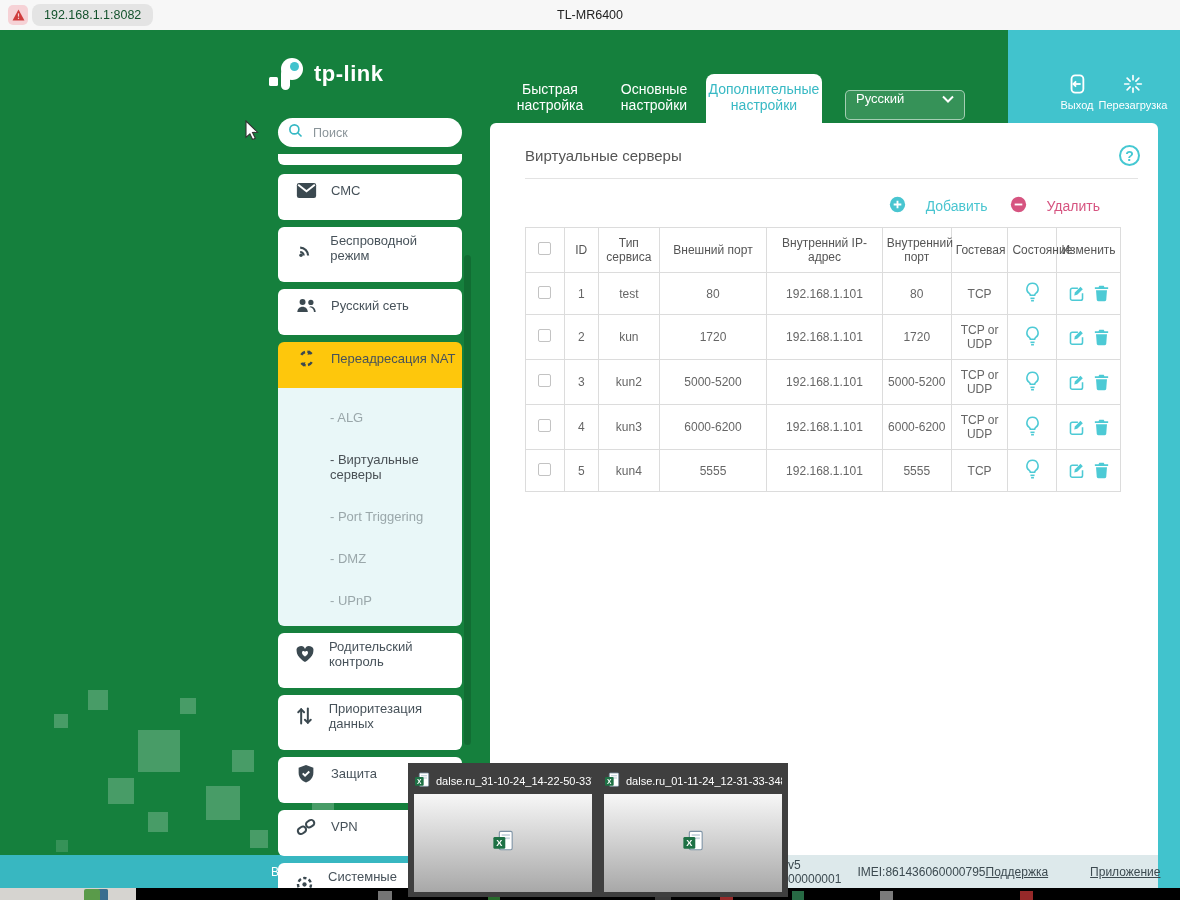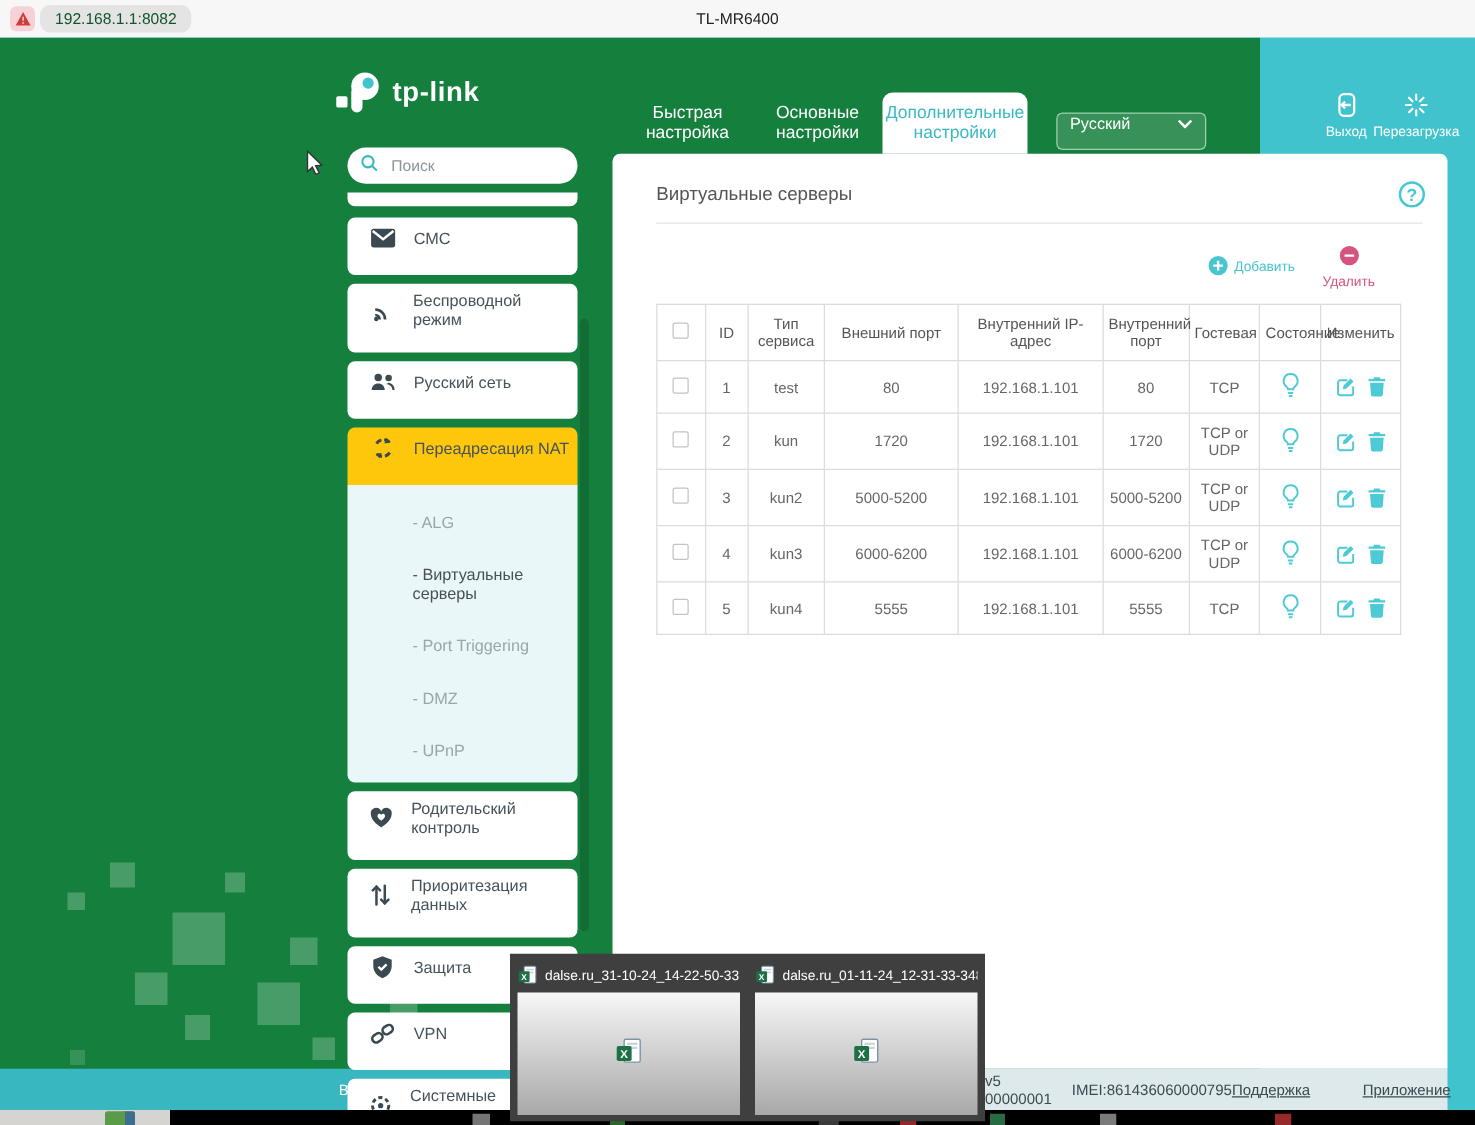--- a/index.html
+++ b/index.html
@@ -45,23 +45,23 @@
   .submenu-item.active{color:#4a5156;}
   #side-scrollbar{position:absolute;left:464px;top:225px;width:7px;height:490px;background:rgba(0,0,0,0.15);border-radius:4px;z-index:5;}
 
   
   #main{position:absolute;left:490px;top:93px;width:668px;height:732px;background:#fff;border-radius:6px 6px 0 0;z-index:3;padding:22px 18px 0 35px;}
   #main-title-row{display:flex;align-items:center;}
   #page-title{font-size:15px;color:#555;}
   #help-btn{margin-left:auto;width:21px;height:21px;border:2px solid #45c8d2;border-radius:50%;color:#45c8d2;font-size:14px;font-weight:bold;display:flex;align-items:center;justify-content:center;cursor:pointer;}
   #main-divider{height:1px;background:#e3e3e3;margin-top:12px;margin-right:2px;}
   #btn-row{display:flex;justify-content:flex-end;align-items:center;gap:22px;margin-top:17px;margin-right:40px;}
-  .tool-btn{display:flex;align-items:center;gap:4px;font-size:11px;cursor:pointer;}
+  .tool-btn{display:flex;align-items:center;gap:20px;font-size:14px;cursor:pointer;}
   .tool-btn.add{color:#49c5d0;}
-  .tool-btn.del{color:#d65480;flex-direction:column;}
+  .tool-btn.del{color:#d65480;}
 
   table#vs-table{border-collapse:collapse;margin-top:11px;table-layout:fixed;width:596px;}
   #vs-table th,#vs-table td{border:1px solid #dcdcdc;font-size:12px;color:#666;text-align:center;padding:8px 4px;font-weight:normal;vertical-align:middle;}
   #vs-table th{height:42px;color:#555;}
   #vs-table td{height:42px;}
   #vs-table td.proto{word-break:break-all;padding:8px 5px;}
   .cbx{width:13px;height:13px;border:1px solid #c3c3c3;border-radius:2px;background:#fff;display:inline-block;cursor:pointer;}
   .rowicons{display:flex;justify-content:center;gap:9px;align-items:center;}
   .iconbtn{cursor:pointer;display:inline-flex;}
 

